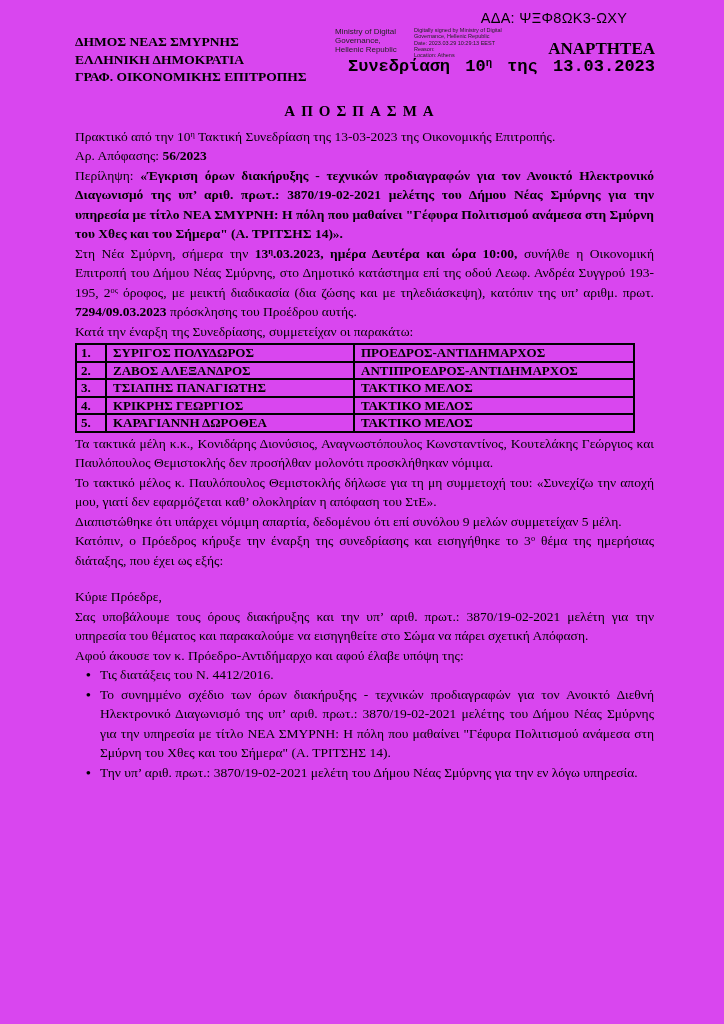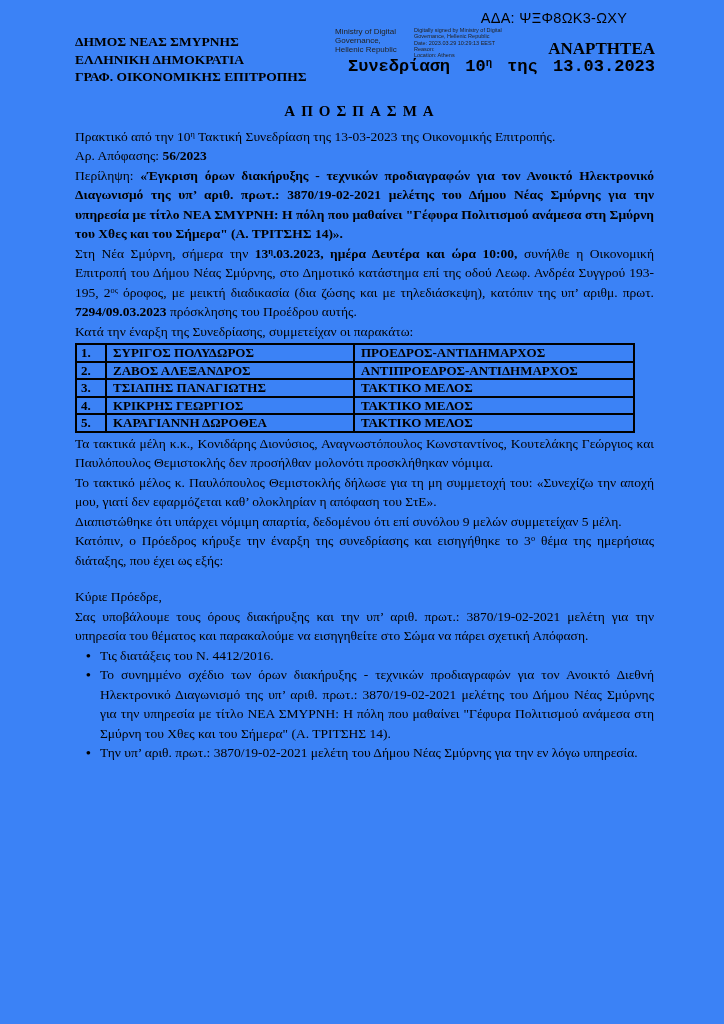--- a/index.html
+++ b/index.html
@@ -1,17 +1,17 @@
 <!DOCTYPE html>
 <html lang="el"><head>
 <meta charset="utf-8">
 <style>
   html,body { margin:0; padding:0; background:#fff; }
   .page {
-    position:relative; width:724px; height:1024px; background:#3b82f6;
+    position:relative; width:724px; height:1024px; background:#d946ef;
     font-family:"Liberation Serif", serif; color:#000;
     font-size:13.5px; line-height:19.5px; overflow:hidden;
   }
   .b { font-weight:bold; }
   sup { font-size:62%; line-height:0; vertical-align:0.45em; }
 
   
   .header { position:relative; height:100px; }
   .ada {
     position:absolute; top:9px; left:448px; width:212px;
@@ -133,20 +133,21 @@
 
     <p><span>Τα τακτικά μέλη κ.κ., Κονιδάρης Διονύσιος, Αναγνωστόπουλος Κωνσταντίνος, Κουτελάκης Γεώργιος και Παυλόπουλος Θεμιστοκλής δεν προσήλθαν μολονότι προσκλήθηκαν νόμιμα.</span></p>
     <p><span>Το τακτικό μέλος κ. Παυλόπουλος Θεμιστοκλής δήλωσε για τη μη συμμετοχή του: «Συνεχίζω την αποχή μου, γιατί δεν εφαρμόζεται καθ’ ολοκληρίαν η απόφαση του ΣτΕ».</span></p>
     <p><span>Διαπιστώθηκε ότι υπάρχει νόμιμη απαρτία, δεδομένου ότι επί συνόλου 9 μελών συμμετείχαν 5 μέλη.</span></p>
     <p><span>Κατόπιν, ο Πρόεδρος κήρυξε την έναρξη της συνεδρίασης και εισηγήθηκε το 3</span><sup>ο</sup><span> θέμα της ημερήσιας διάταξης, που έχει ως εξής:</span></p>
 
     <p class="sp-above"><span>Κύριε Πρόεδρε,</span></p>
     <p><span>Σας υποβάλουμε τους όρους διακήρυξης και την υπ’ αριθ. πρωτ.: 3870/19-02-2021 μελέτη για την υπηρεσία του θέματος και παρακαλούμε να εισηγηθείτε στο Σώμα να πάρει σχετική Απόφαση.</span></p>
 
 
+    <p><span>Αφού άκουσε τον κ. Πρόεδρο-Αντιδήμαρχο και αφού έλαβε υπόψη της:</span></p>
 
     <ul class="refs">
       <li><span>Τις διατάξεις του Ν. 4412/2016.</span></li>
       <li><span>Το συνημμένο σχέδιο των όρων διακήρυξης - τεχνικών προδιαγραφών για τον Ανοικτό Διεθνή Ηλεκτρονικό Διαγωνισμό της υπ’ αριθ. πρωτ.: 3870/19-02-2021 μελέτης του Δήμου Νέας Σμύρνης για την υπηρεσία με τίτλο ΝΕΑ ΣΜΥΡΝΗ: Η πόλη που μαθαίνει "Γέφυρα Πολιτισμού ανάμεσα στη Σμύρνη του Χθες και του Σήμερα" (Α. ΤΡΙΤΣΗΣ 14).</span></li>
       <li><span>Την υπ’ αριθ. πρωτ.: 3870/19-02-2021 μελέτη του Δήμου Νέας Σμύρνης για την εν λόγω υπηρεσία.</span></li>
     </ul>
   </div>
 
 </div>
 

